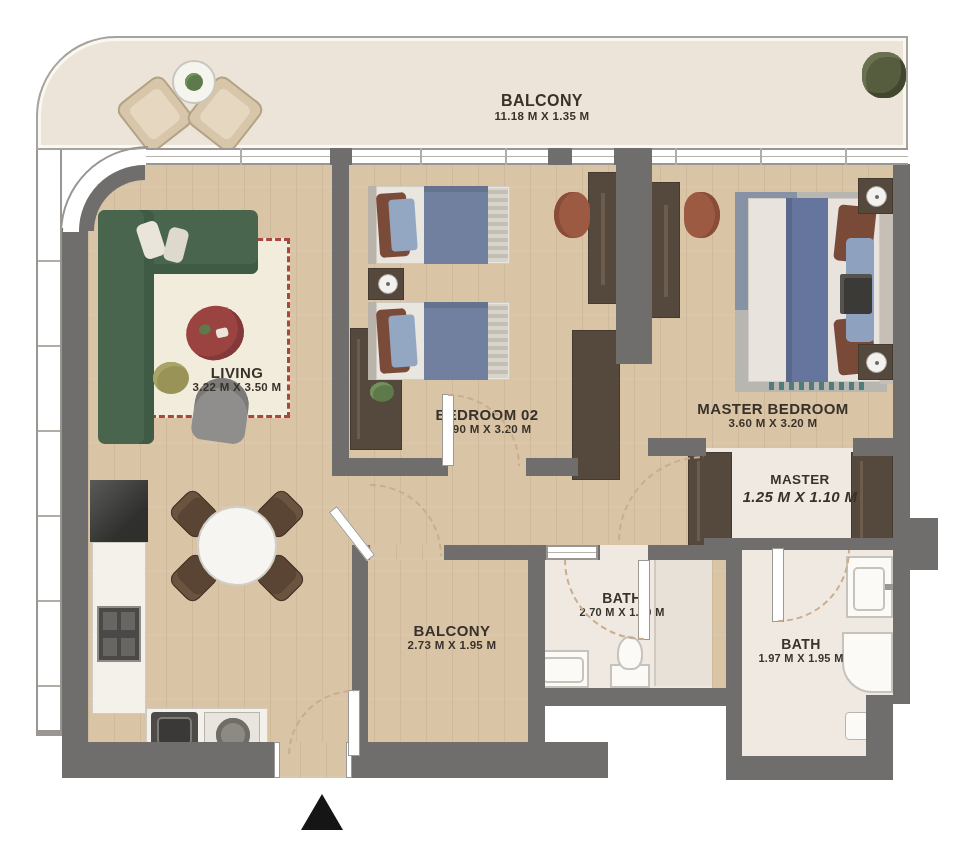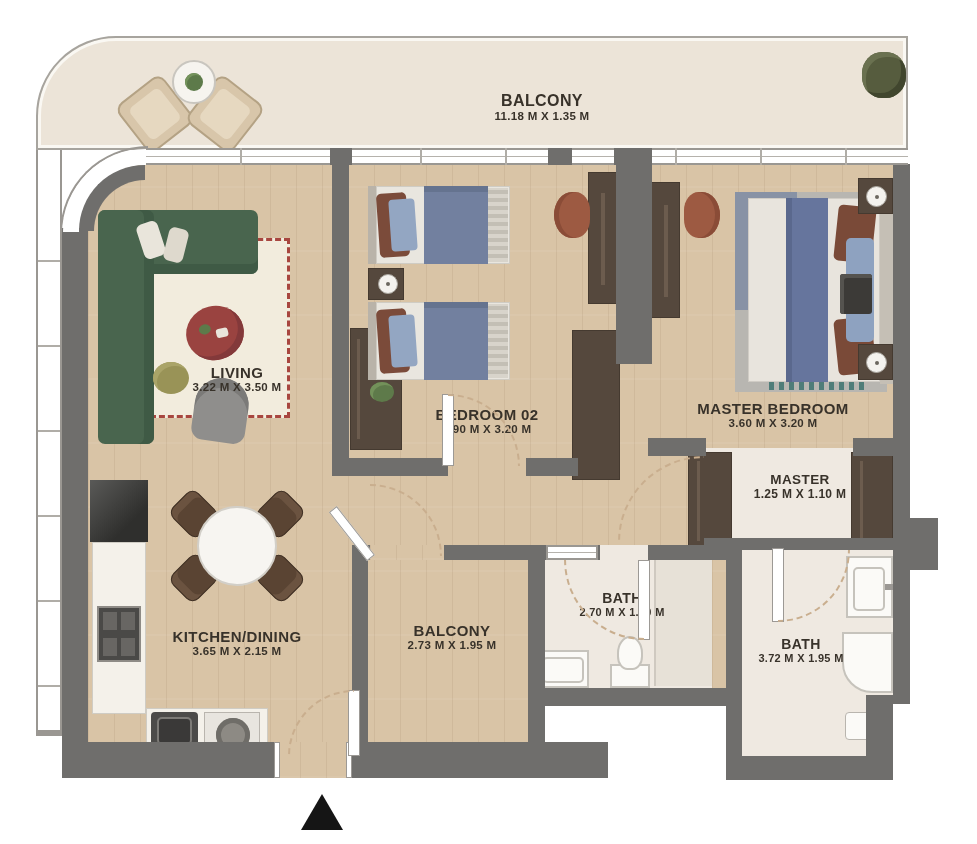--- a/index.html
+++ b/index.html
@@ -162,21 +162,21 @@
   </div>
 
   <div class="abs dark" style="left:688px;top:452px;width:44px;height:96px;">
     <div style="position:absolute;left:8px;top:8px;width:3px;height:80px;background:#6c5c4e;"></div>
   </div>
   <div class="abs dark" style="left:851px;top:452px;width:42px;height:96px;">
     <div style="position:absolute;left:8px;top:8px;width:3px;height:80px;background:#6c5c4e;"></div>
   </div>
   <div class="label" style="left:800px;top:472px;">
     <div class="nm" style="font-size:13.5px;">MASTER</div>
-    <div class="dm" style="font-size:12px;">1.25 M X 1.10 M</div>
+    <div class="dm" style="font-size:15px;font-style:italic;">1.25 M X 1.10 M</div>
   </div>
 
   <div class="abs" style="left:92px;top:542px;width:54px;height:172px;background:#f4f1ea;border:1px solid #cfccc4;box-sizing:border-box;"></div>
   <div class="abs" style="left:90px;top:480px;width:58px;height:62px;background:linear-gradient(135deg,#5a5a58 0%,#2f2f2d 70%);"></div>
   <div class="abs" style="left:97px;top:606px;width:44px;height:56px;background:#4a4947;border:2px solid #8e8b86;box-sizing:border-box;">
     <div style="position:absolute;left:4px;top:4px;width:14px;height:18px;background:#686663;"></div>
     <div style="position:absolute;right:4px;top:4px;width:14px;height:18px;background:#686663;"></div>
     <div style="position:absolute;left:4px;bottom:4px;width:14px;height:18px;background:#686663;"></div>
     <div style="position:absolute;right:4px;bottom:4px;width:14px;height:18px;background:#686663;"></div>
   </div>
@@ -194,24 +194,20 @@
   <div class="abs" style="left:176px;top:494px;width:36px;height:40px;background:#5a4433;border:1px solid #3f2f23;border-radius:9px;transform:rotate(-45deg);box-sizing:border-box;
               box-shadow:inset 0 8px 0 #6b5340;"></div>
   <div class="abs" style="left:262px;top:494px;width:36px;height:40px;background:#5a4433;border:1px solid #3f2f23;border-radius:9px;transform:rotate(45deg);box-sizing:border-box;
               box-shadow:inset 0 8px 0 #6b5340;"></div>
   <div class="abs" style="left:176px;top:558px;width:36px;height:40px;background:#5a4433;border:1px solid #3f2f23;border-radius:9px;transform:rotate(-135deg);box-sizing:border-box;
               box-shadow:inset 0 8px 0 #6b5340;"></div>
   <div class="abs" style="left:262px;top:558px;width:36px;height:40px;background:#5a4433;border:1px solid #3f2f23;border-radius:9px;transform:rotate(135deg);box-sizing:border-box;
               box-shadow:inset 0 8px 0 #6b5340;"></div>
   <div class="abs" style="left:197px;top:506px;width:80px;height:80px;background:#f7f5f1;border:2px solid #d2cfc8;border-radius:50%;box-sizing:border-box;"></div>
 
-  <div class="label" style="left:237px;top:628px;">
-    <div class="nm">KITCHEN/DINING</div>
-    <div class="dm">3.65 M X 2.15 M</div>
-  </div>
 
   <div class="abs" style="left:654px;top:560px;width:58px;height:126px;background:#e7e1d7;border-left:2px solid #cfc9c0;box-sizing:border-box;"></div>
   <div class="fixture" style="left:533px;top:650px;width:56px;height:38px;">
     <div style="position:absolute;left:7px;top:5px;width:38px;height:22px;border:2px solid #c6c3bc;border-radius:5px;"></div>
   </div>
   <div class="fixture" style="left:610px;top:664px;width:40px;height:24px;"></div>
   <div class="fixture" style="left:617px;top:636px;width:26px;height:34px;border-radius:50% 50% 40% 40%;"></div>
 
   <div class="label" style="left:622px;top:590px;">
     <div class="nm" style="font-size:14px;">BATH</div>
@@ -220,21 +216,21 @@
 
   <div class="fixture" style="left:846px;top:556px;width:47px;height:62px;">
     <div style="position:absolute;left:5px;top:9px;width:28px;height:40px;border:2px solid #c6c3bc;border-radius:5px;"></div>
     <div style="position:absolute;right:-2px;top:26px;width:8px;height:6px;background:#9b9894;"></div>
   </div>
   <div class="fixture" style="left:842px;top:632px;width:51px;height:61px;border-bottom-left-radius:30px;"></div>
   <div class="abs" style="left:845px;top:712px;width:22px;height:28px;background:#fbfaf7;border:1px solid #b9b5ae;border-radius:4px 0 0 4px;box-sizing:border-box;"></div>
 
   <div class="label" style="left:801px;top:636px;">
     <div class="nm" style="font-size:14px;">BATH</div>
-    <div class="dm" style="font-size:11px;">3.72 M X 1.95 M</div>
+    <div class="dm" style="font-size:11px;">1.97 M X 1.95 M</div>
   </div>
 
   <div class="label" style="left:452px;top:622px;">
     <div class="nm">BALCONY</div>
     <div class="dm">2.73 M X 1.95 M</div>
   </div>
 
   <div class="wall" style="left:62px;top:228px;width:26px;height:536px;"></div>
   <div class="wall" style="left:62px;top:742px;width:212px;height:36px;"></div>
   <div class="abs wood" style="left:274px;top:742px;width:78px;height:36px;"></div>

